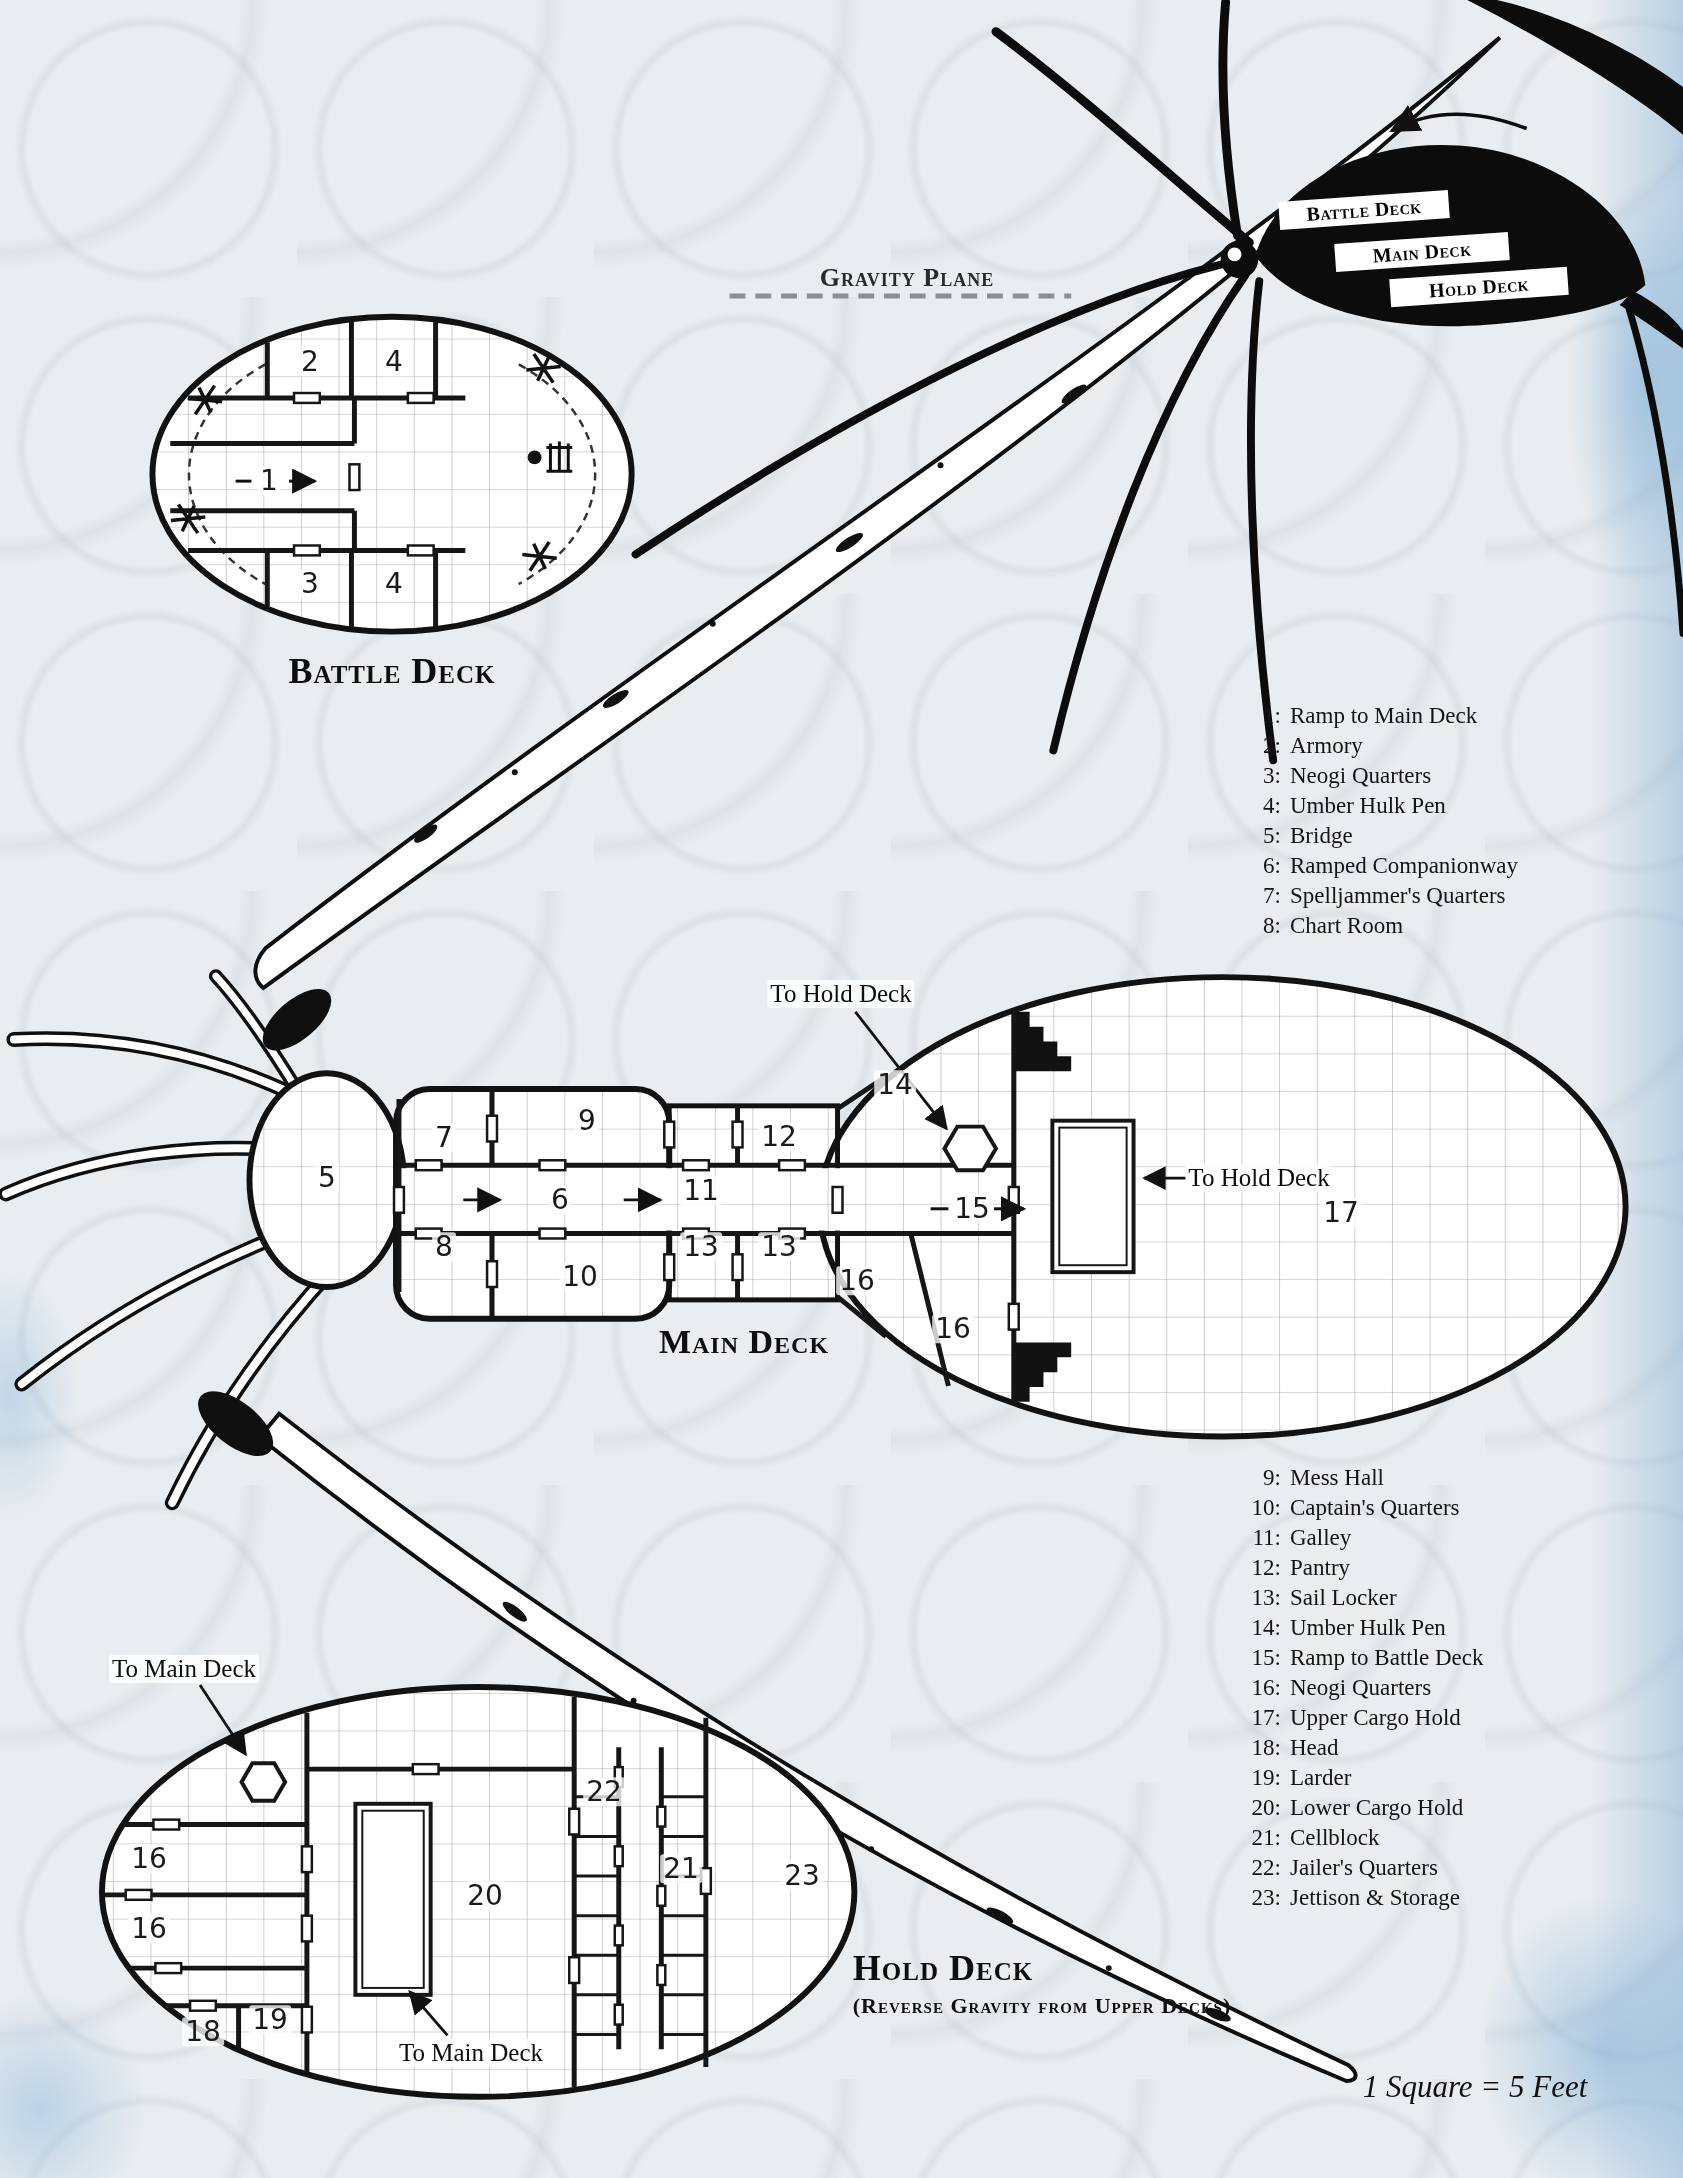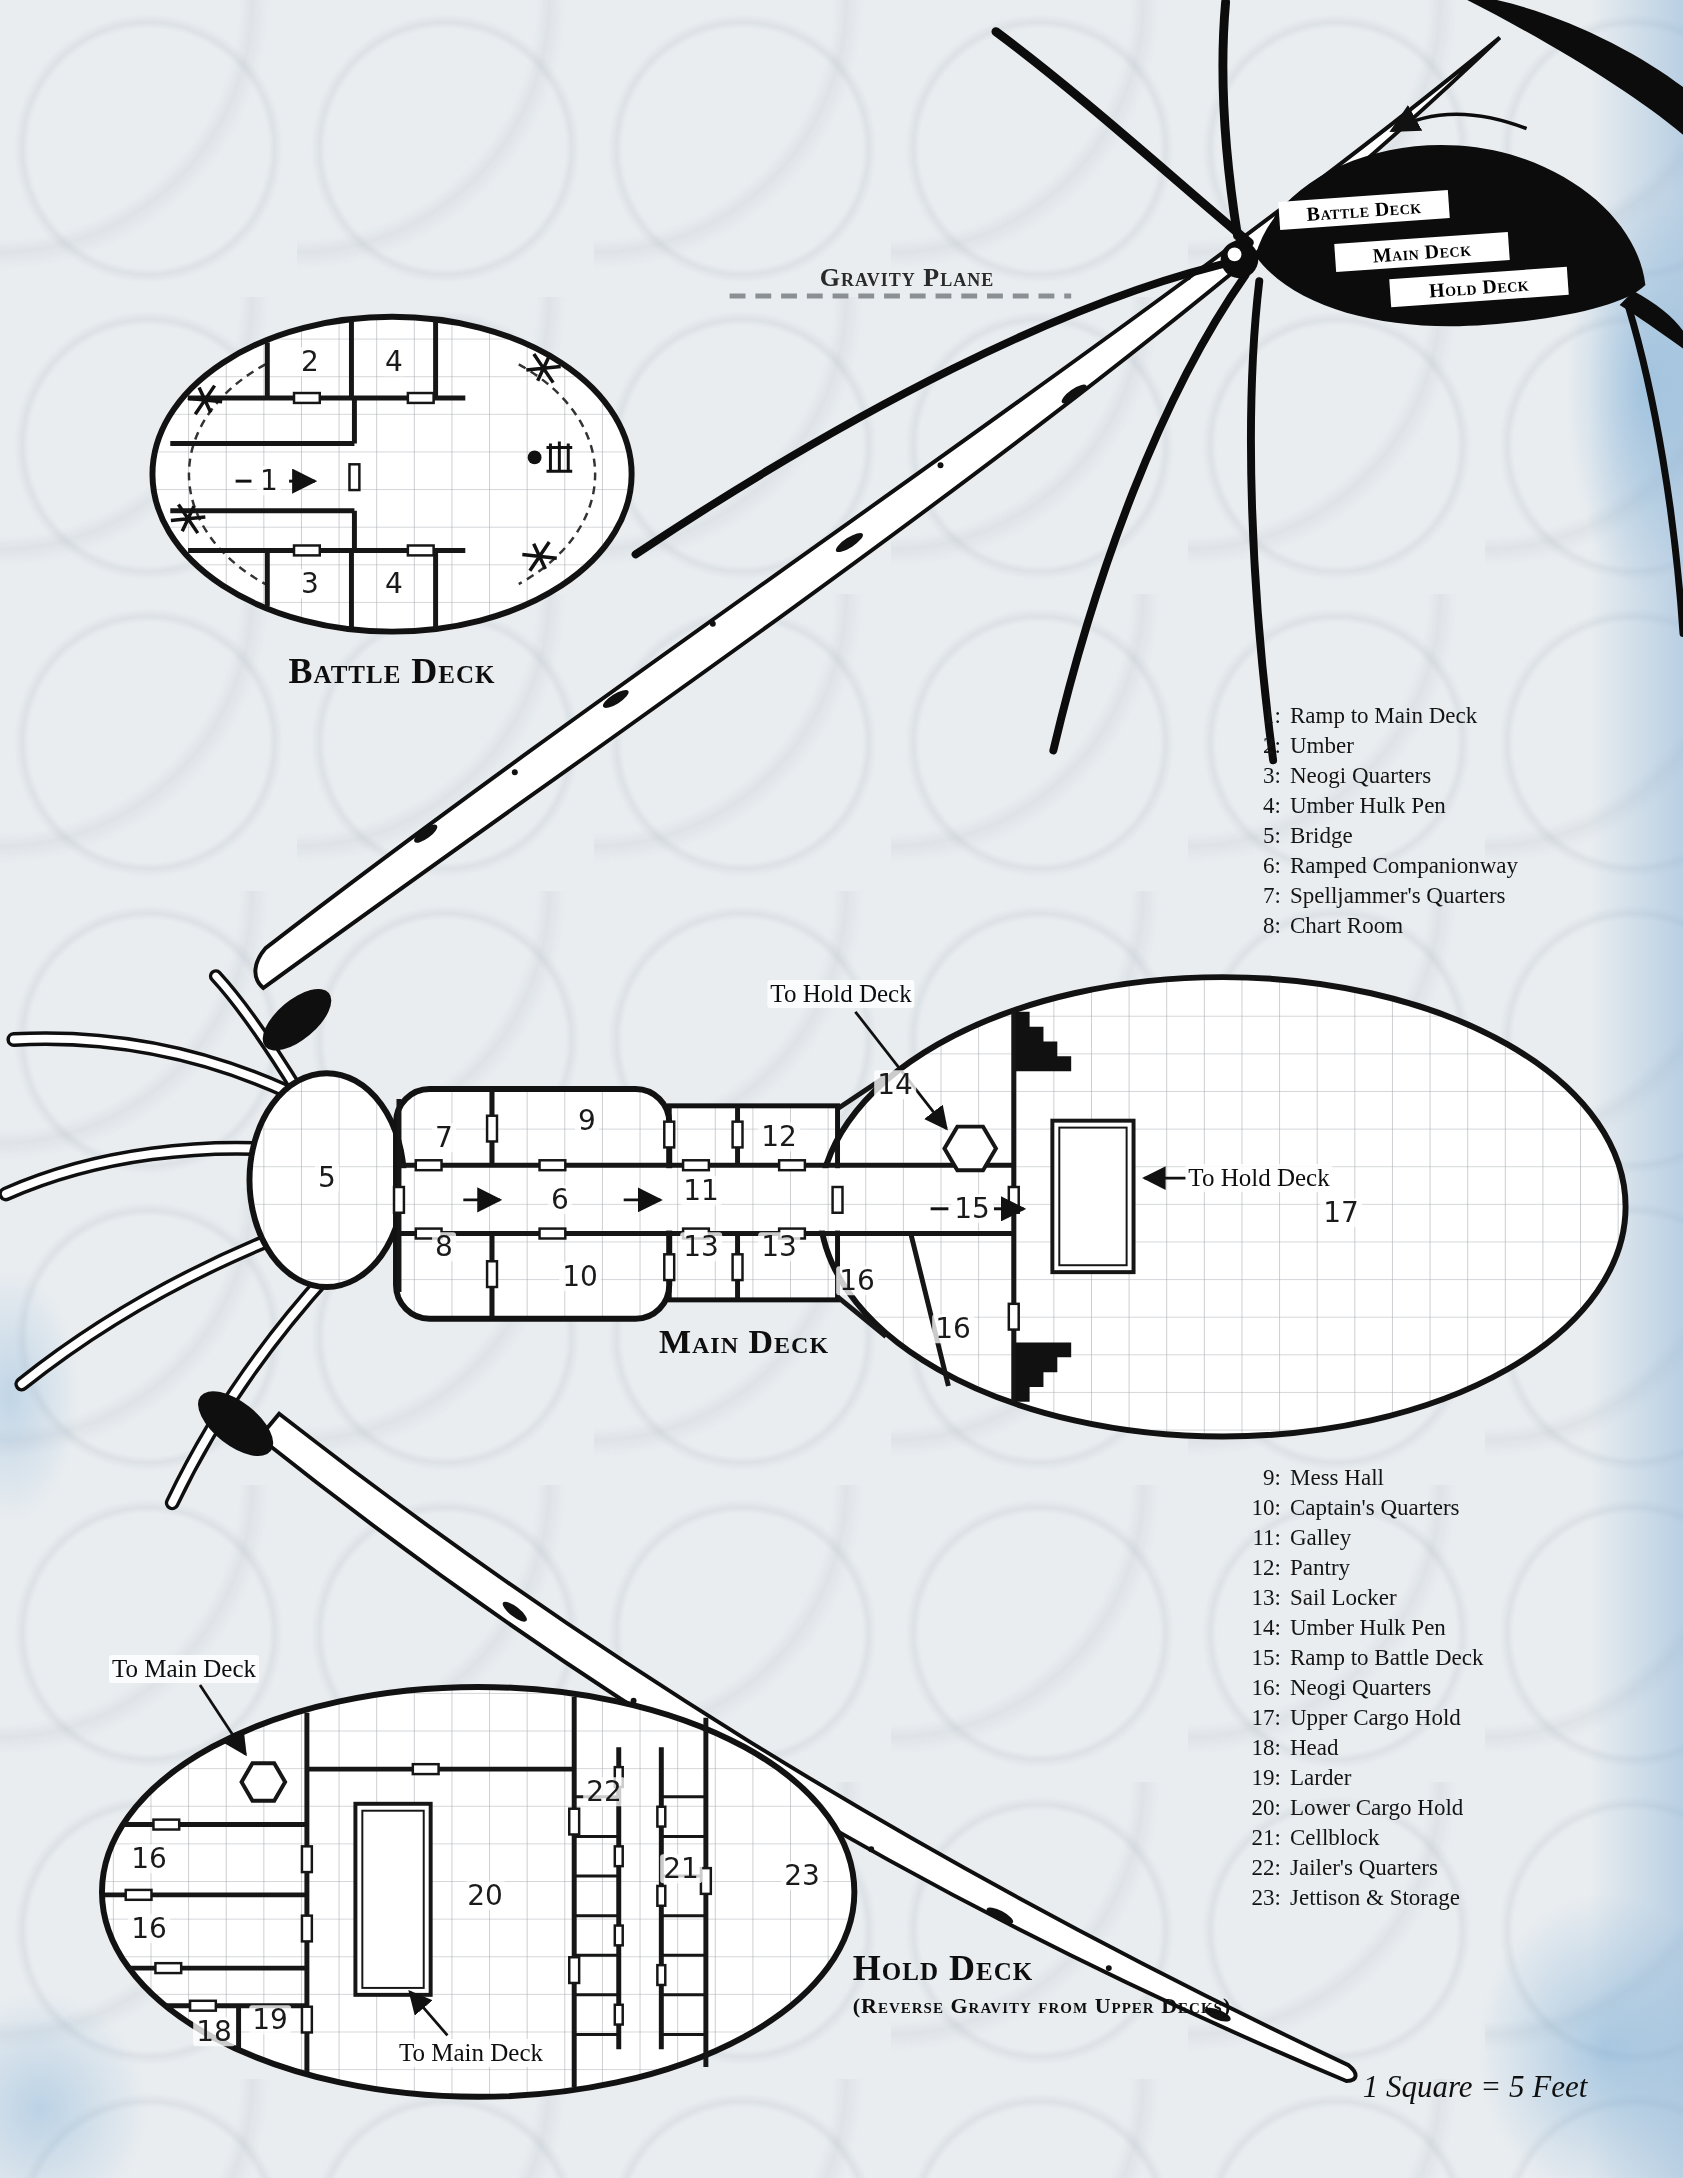--- a/index.html
+++ b/index.html
@@ -243,21 +243,21 @@
   <div class="room" style="left:394px;top:584px;">4</div>
   <div class="caption" style="left:392px;top:671px;font-size:36px;">Battle Deck</div>
 
   <div class="legend" style="left:1233px;top:701px;">
     <div class="lg-row">
         <span class="lg-num">1:</span>
         <span>Ramp to Main Deck</span>
       </div>
     <div class="lg-row">
         <span class="lg-num">2:</span>
-        <span>Umber</span>
+        <span>Armory</span>
       </div>
     <div class="lg-row">
         <span class="lg-num">3:</span>
         <span>Neogi Quarters</span>
       </div>
     <div class="lg-row">
         <span class="lg-num">4:</span>
         <span>Umber Hulk Pen</span>
       </div>
     <div class="lg-row">
@@ -355,21 +355,21 @@
         <span>Jailer's Quarters</span>
       </div>
     <div class="lg-row">
         <span class="lg-num">23:</span>
         <span>Jettison &amp; Storage</span>
       </div>
   </div>
 
   <div class="room" style="left:149px;top:1859px;">16</div>
   <div class="room" style="left:149px;top:1929px;">16</div>
-  <div class="room" style="left:214px;top:2032px;">18</div>
+  <div class="room" style="left:203px;top:2032px;">18</div>
   <div class="room" style="left:270px;top:2020px;">19</div>
   <div class="room" style="left:485px;top:1896px;">20</div>
   <div class="room" style="left:681px;top:1869px;">21</div>
   <div class="room" style="left:604px;top:1792px;">22</div>
   <div class="room" style="left:802px;top:1876px;">23</div>
   <div class="annot" style="left:184px;top:1669px;">To Main Deck</div>
   <div class="annot" style="left:471px;top:2053px;">To Main Deck</div>
   <div class="caption" style="left:943px;top:1968px;font-size:36px;">Hold Deck</div>
   <div class="caption" style="left:1042px;top:2006px;font-size:22px;">(Reverse Gravity from Upper Decks)</div>
 

